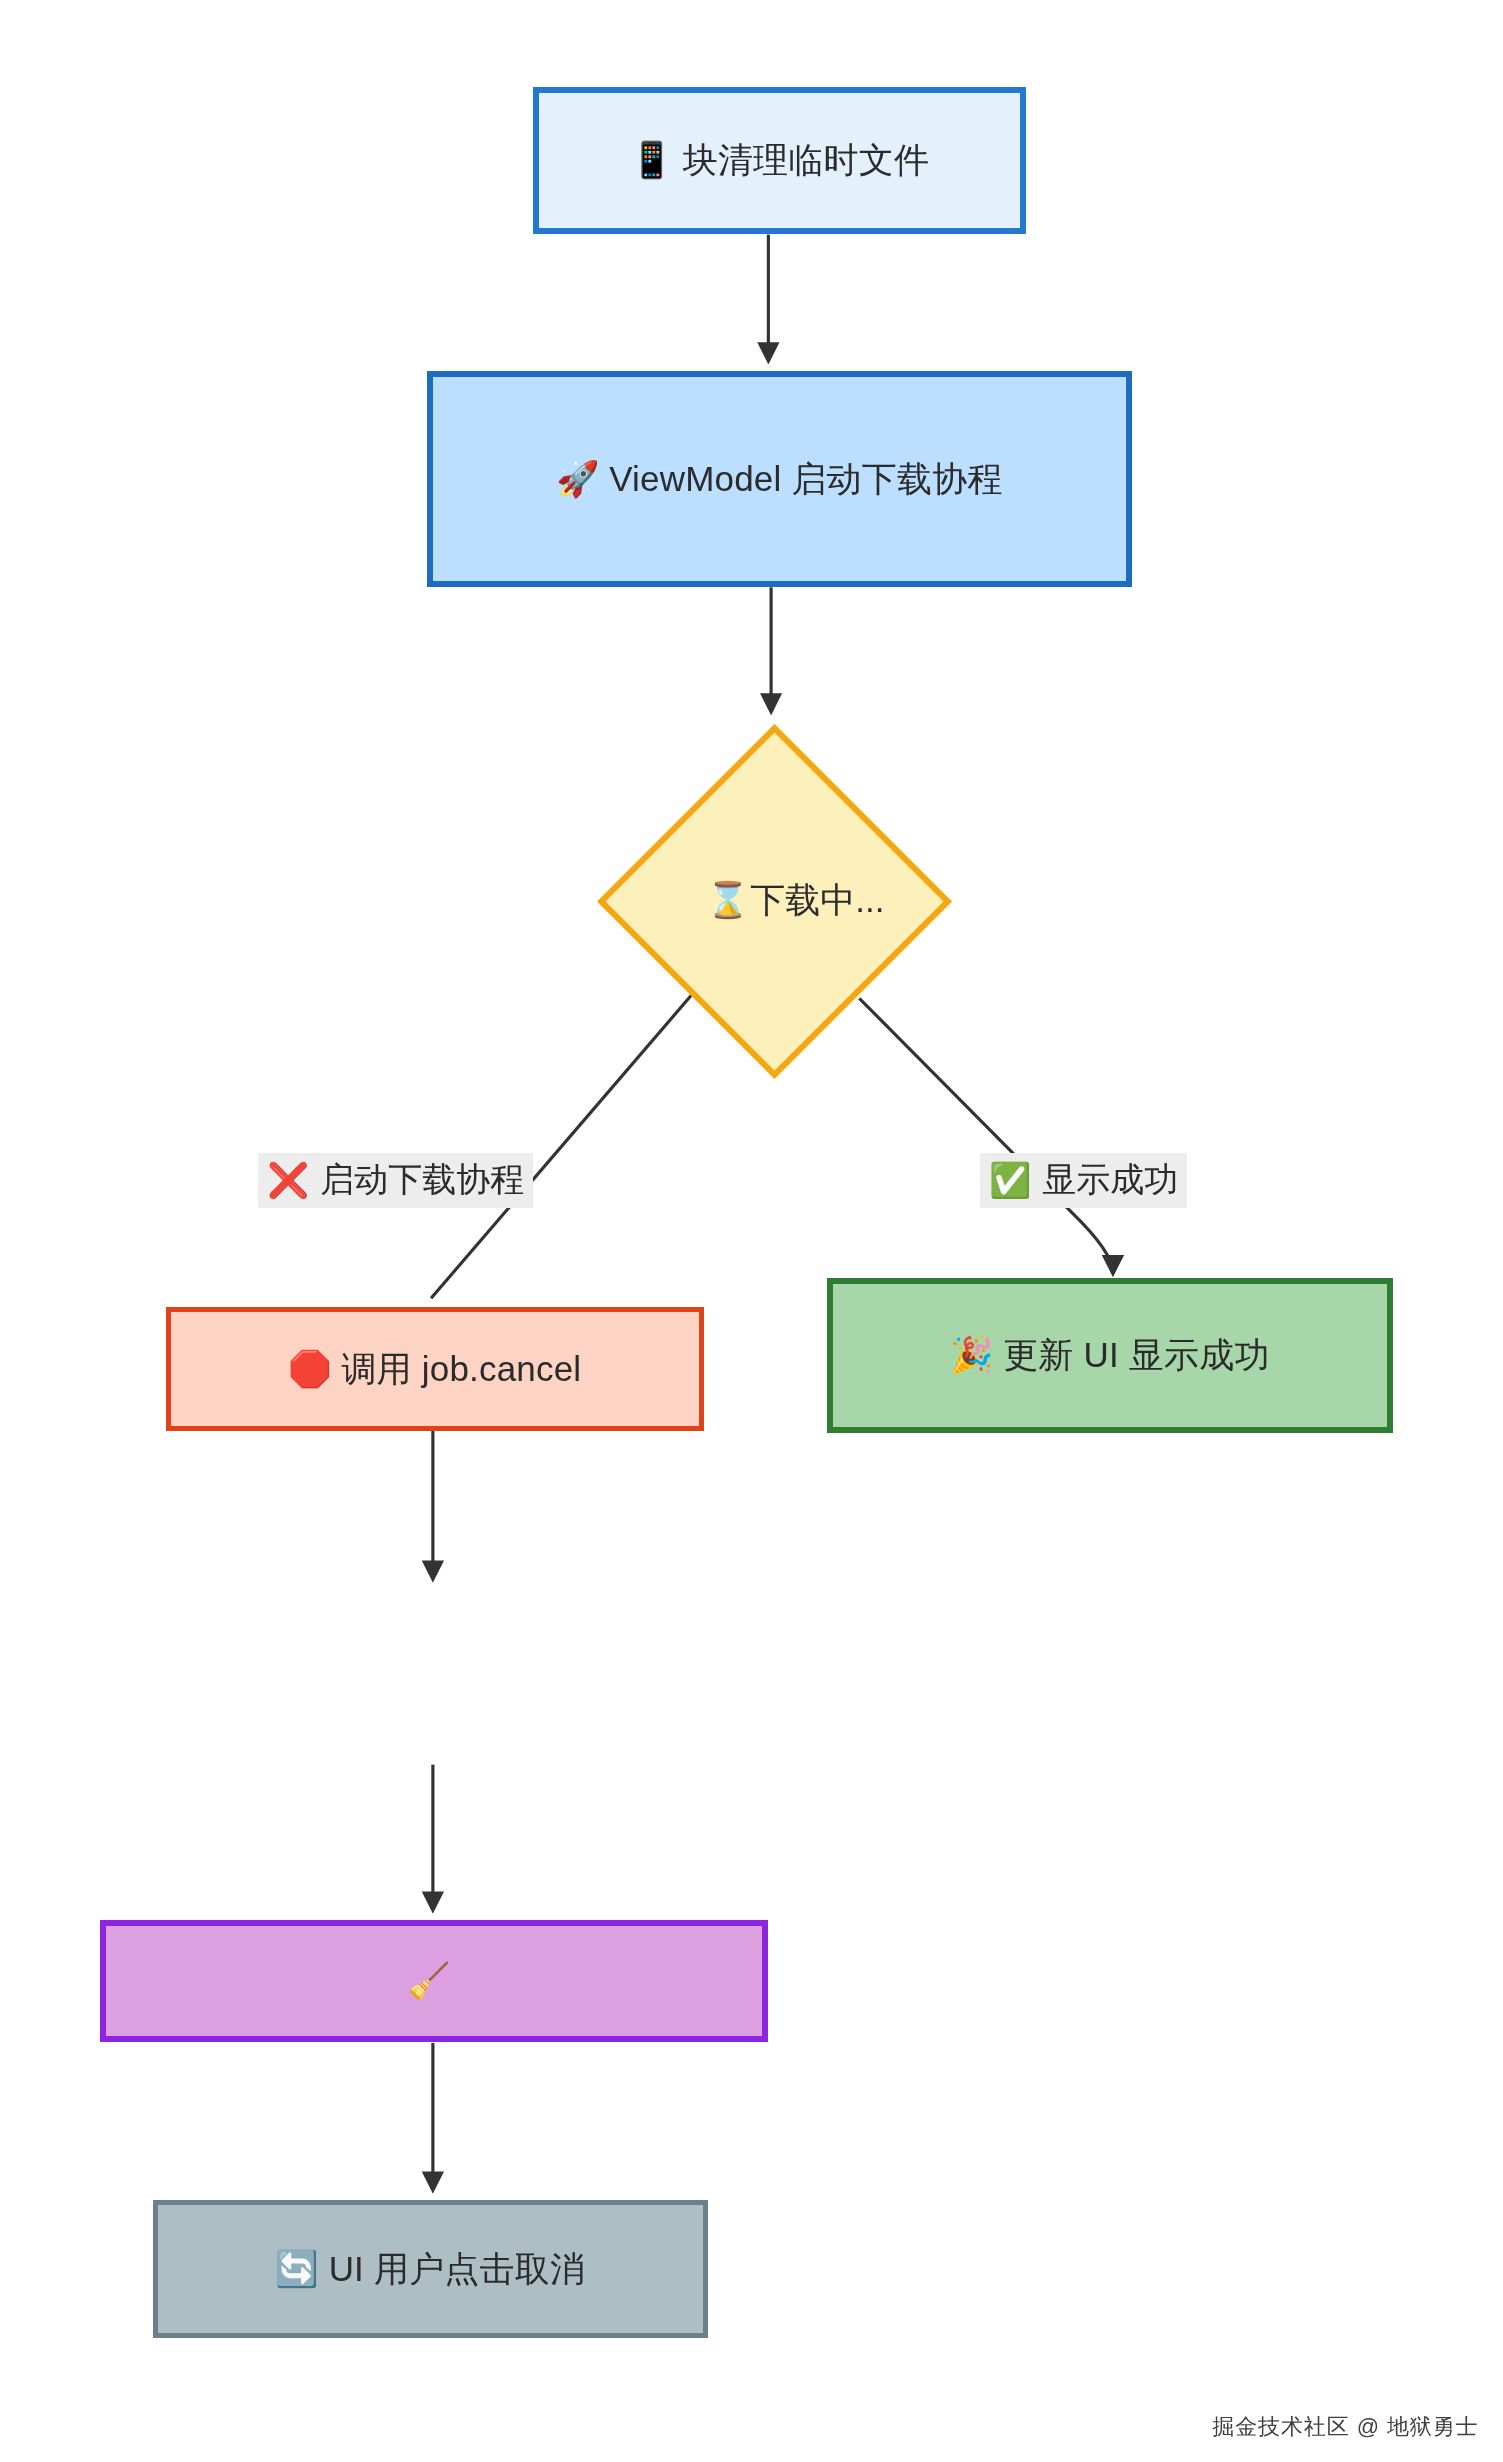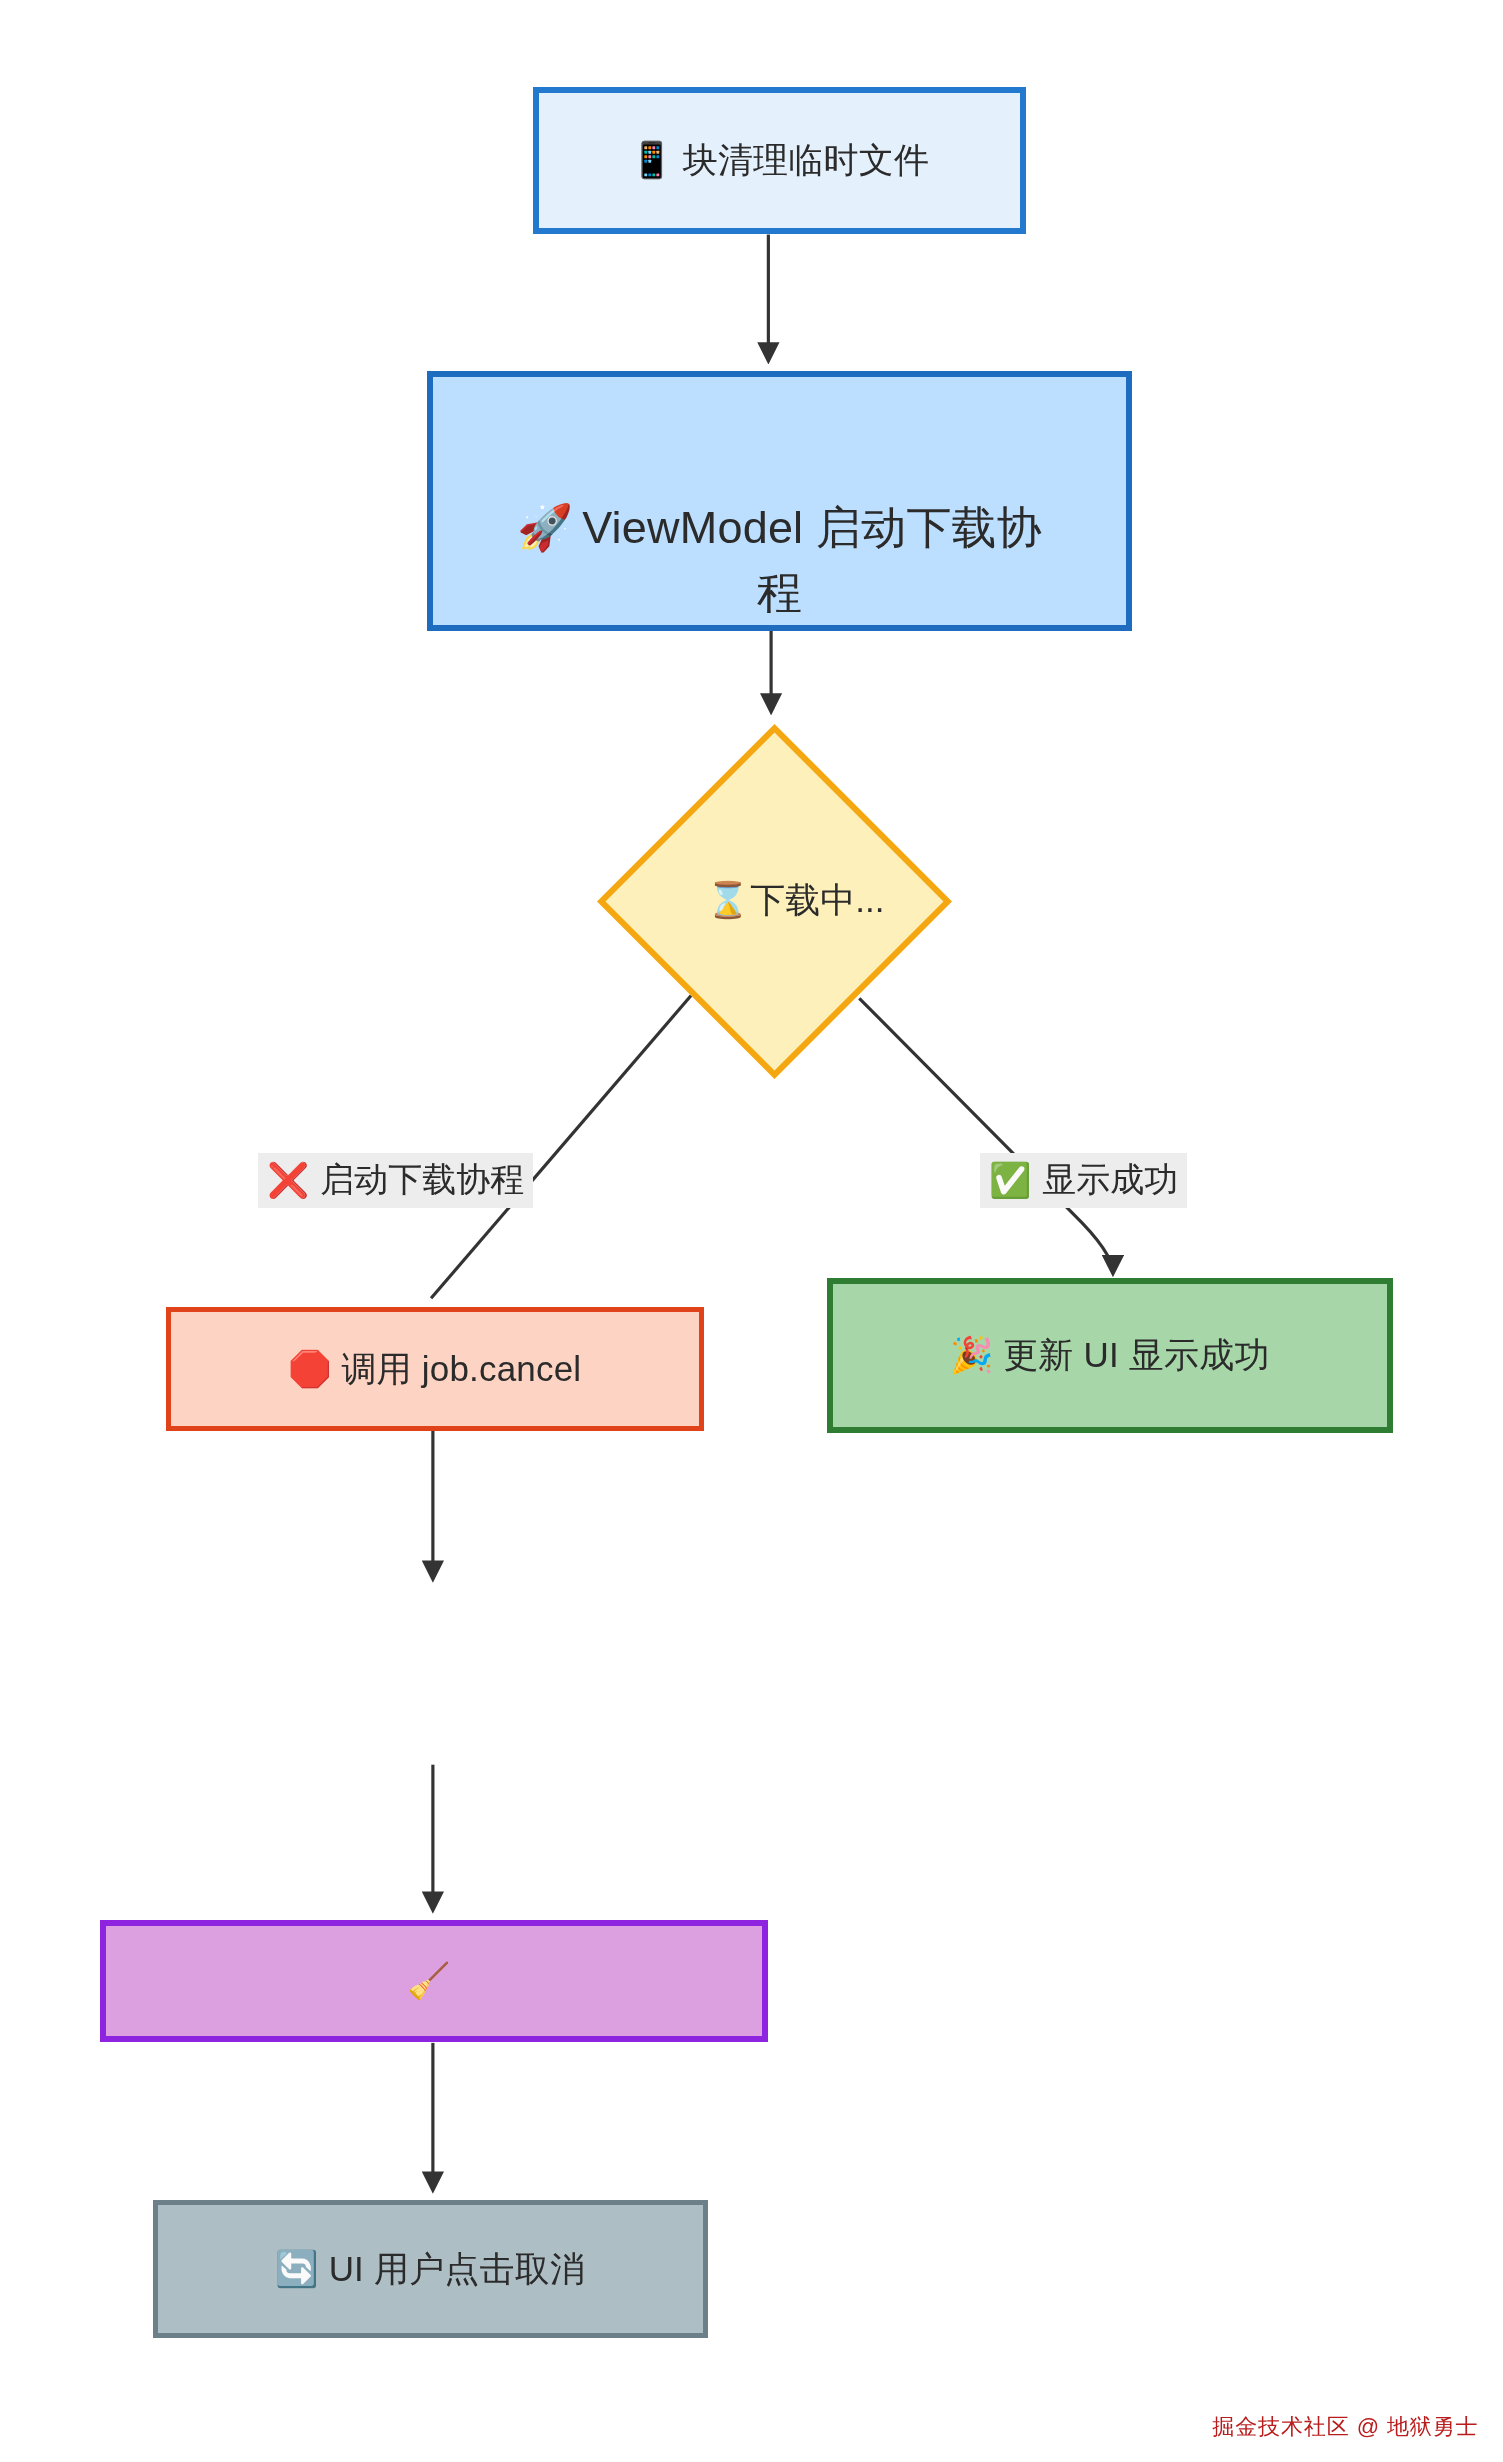--- a/index.html
+++ b/index.html
@@ -49,27 +49,26 @@
 
   
   .n-start {
     left: 533px; top: 87px; width: 493px; height: 147px;
     background: #e4f0fc;
     border-width: 6.4px;
     border-color: #2279ce;
     font-size: 35px;
   }
   .n-vm {
-    left: 427px; top: 371px; width: 705px; height: 260px;
+    left: 427px; top: 371px; width: 705px; height: 216px;
     background: #bddfff;
     border-width: 6.4px;
     border-color: #1d6cc0;
-    font-size: 45px;
+    font-size: 35px;
     padding: 0 67px;
-    align-items: flex-end;
   }
   .n-cancel-call {
     left: 166px; top: 1307px; width: 538px; height: 124px;
     background: #fdd3c3;
     border-width: 5.5px;
     border-color: #e0431a;
     font-size: 35px;
   }
   .n-success {
     left: 827px; top: 1278px; width: 566px; height: 155px;
@@ -148,21 +147,21 @@
   }
   .lbl-cancel { left: 258px; top: 1153px; }
   .lbl-done   { left: 980px; top: 1153px; }
 
   
   .watermark {
     position: absolute;
     right: 25.5px;
     bottom: 20px;
     font-size: 22px;
-    color: #b91c1c;
+    color: #404040;
     letter-spacing: 0.9px;
     white-space: nowrap;
   }
 </style>
 </head>
 <body>
 
 <div id="canvas">
 
   <svg id="edges" viewBox="0 0 1654 2708" width="1504" height="2462">

